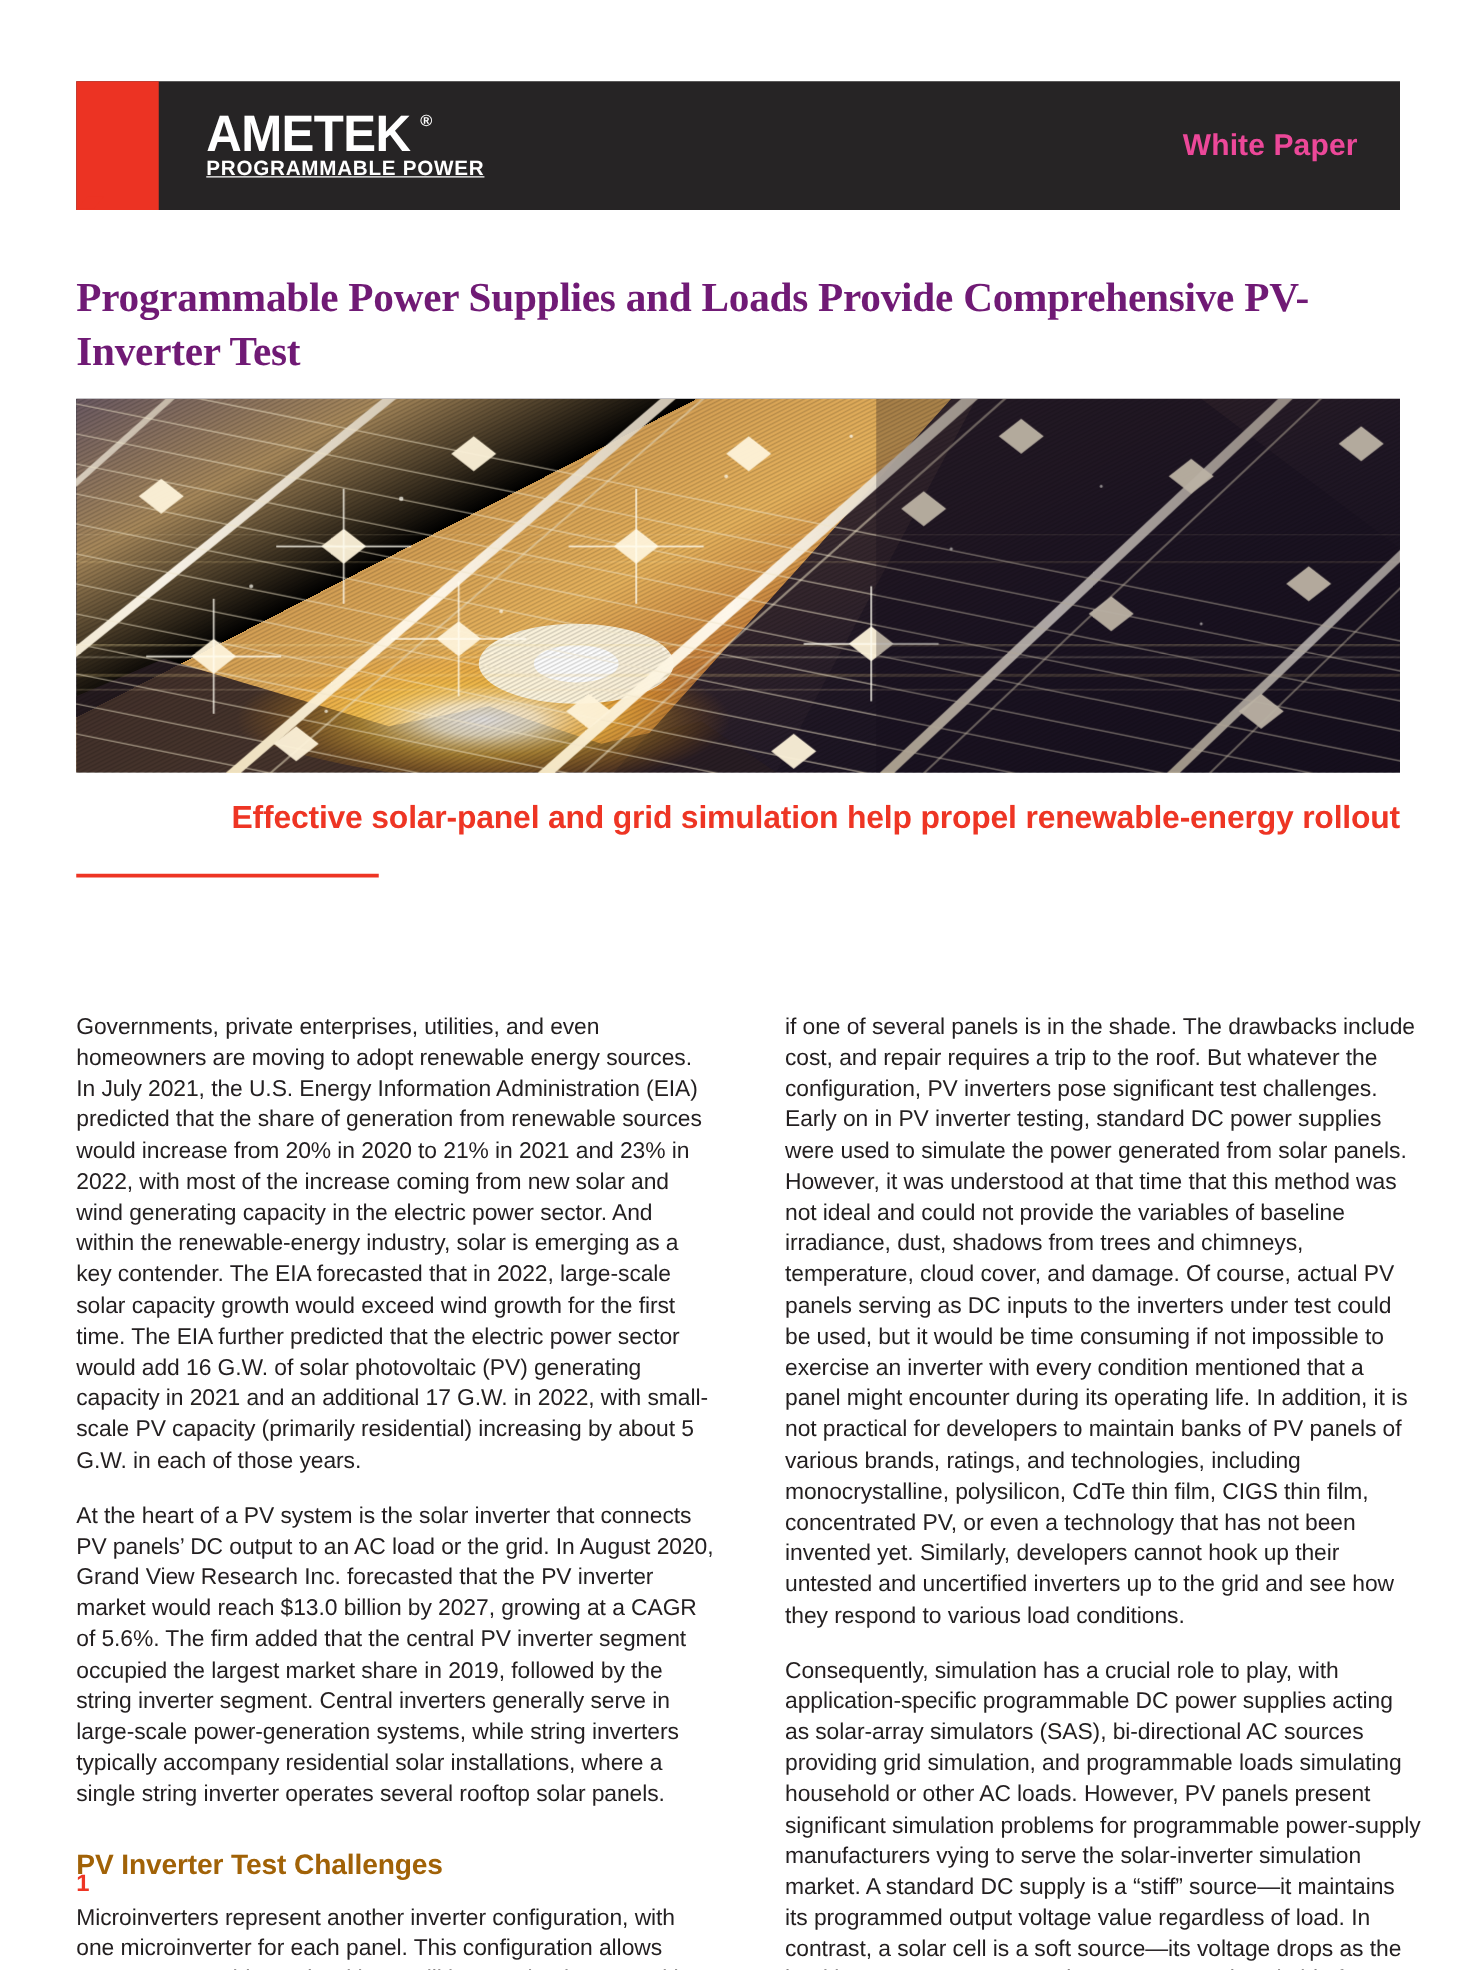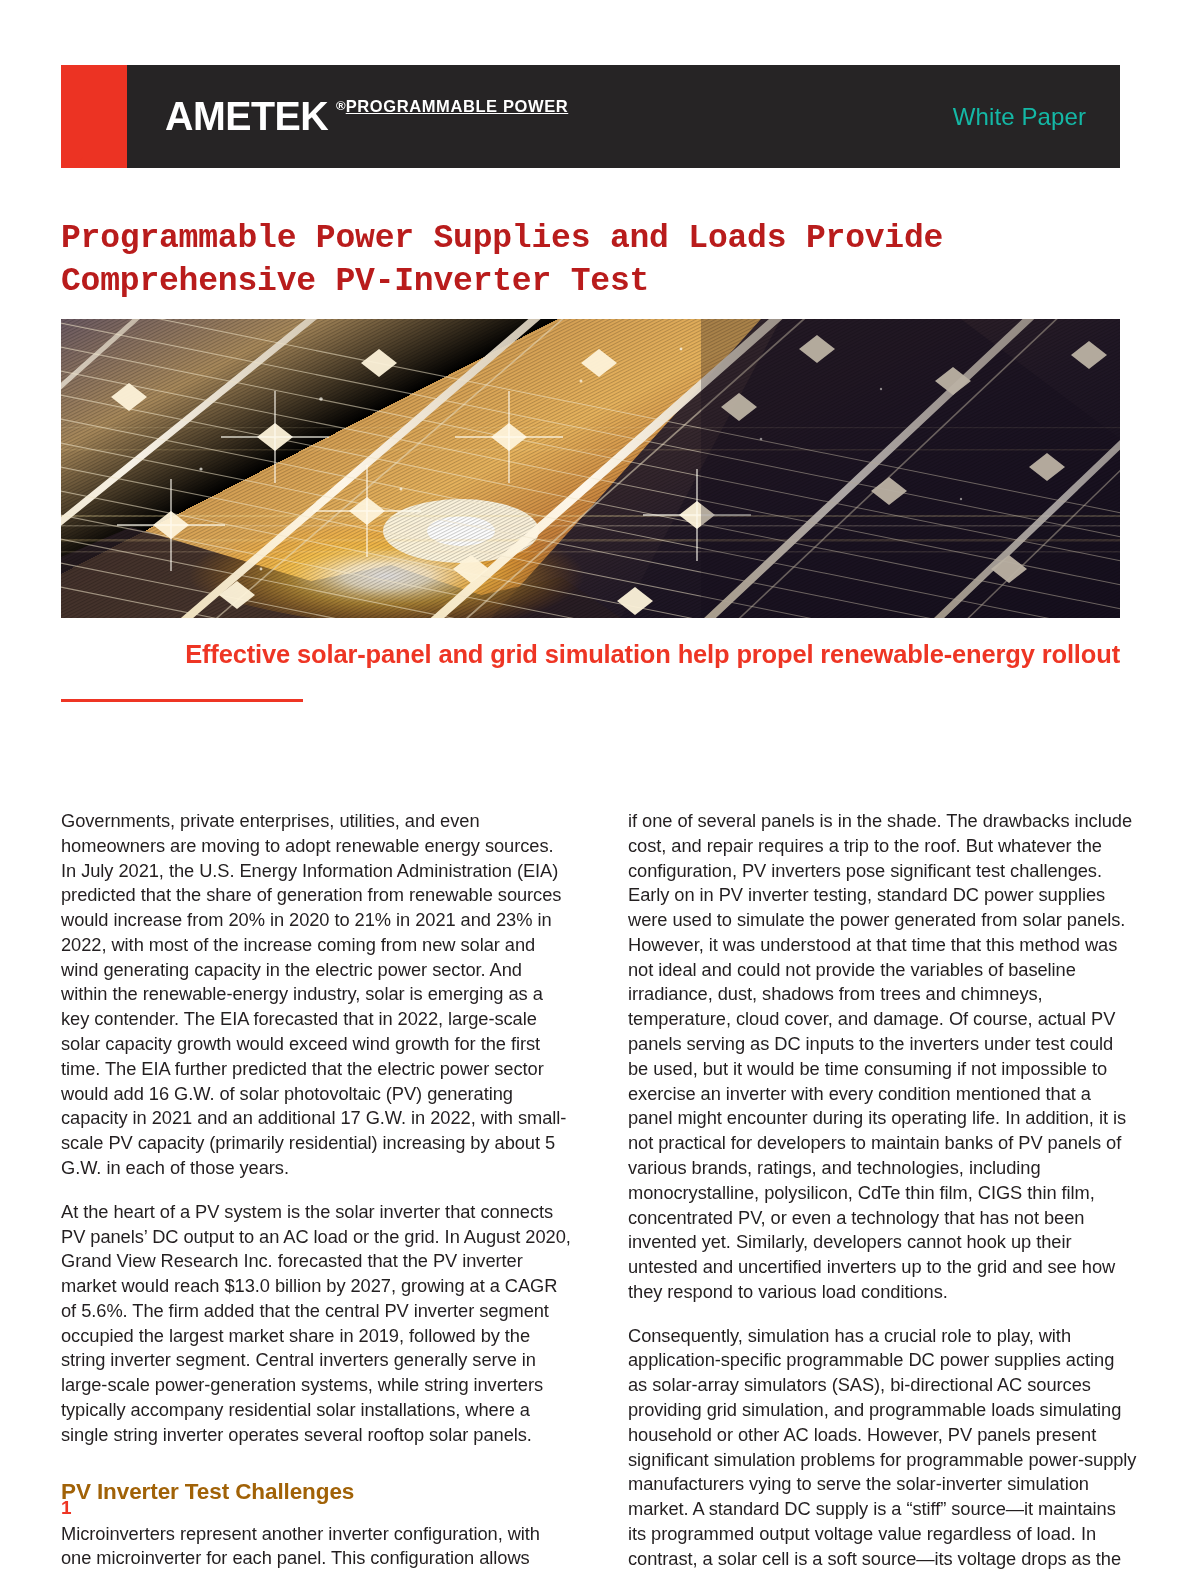--- a/index.html
+++ b/index.html
@@ -35,21 +35,21 @@
   .header-accent {
     width: 66px;
     height: 103px;
     background: #ec3323;
     flex: 0 0 auto;
   }
 
   .logo-wrap {
     margin-left: 38px;
     display: flex;
-    flex-direction: row;
+    flex-direction: column;
     justify-content: space-between;
     flex: 0 0 auto;
   }
 
   .logo-mark {
     display: flex;
     align-items: flex-end;
     line-height: 1;
   }
 
@@ -92,37 +92,37 @@
     letter-spacing: 0.6px;
     color: #ffffff;
     margin-top: 0;
     text-decoration: underline;
   }
 
   .header-right {
     margin-left: auto;
     margin-right: 34px;
     font-family: "Liberation Sans", sans-serif;
-    font-weight: normal;
+    font-weight: bold;
     font-size: 24px;
-    color: #14b8a6;
+    color: #ec4899;
     letter-spacing: 0.1px;
   }
 
   
   .doc-title {
     position: absolute;
     left: 61px;
     top: 218px;
     width: 1055px;
-    font-family: Liberation Mono, monospace;
+    font-family: Liberation Serif, serif;
     font-weight: bold;
     font-size: 33px;
     line-height: 1.30;
-    color: #b91c1c;
+    color: #701a75;
     letter-spacing: -0.2px;
   }
 
   
   .hero {
     position: absolute;
     left: 61px;
     top: 319px;
     width: 1059px;
     height: 299px;

